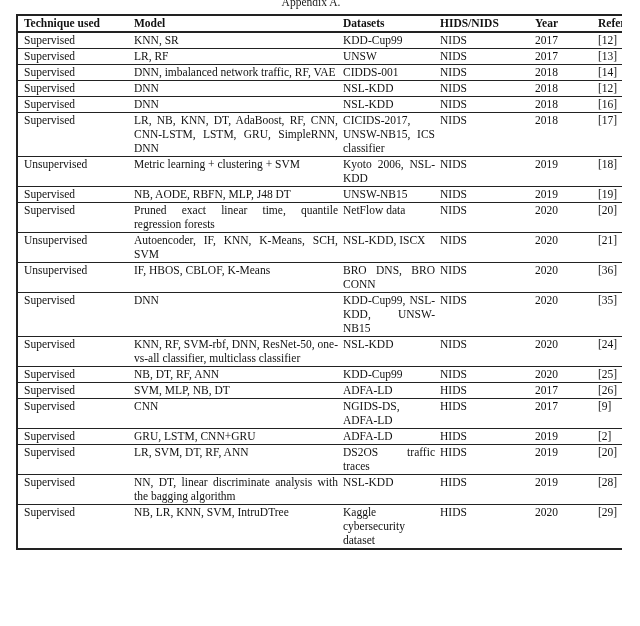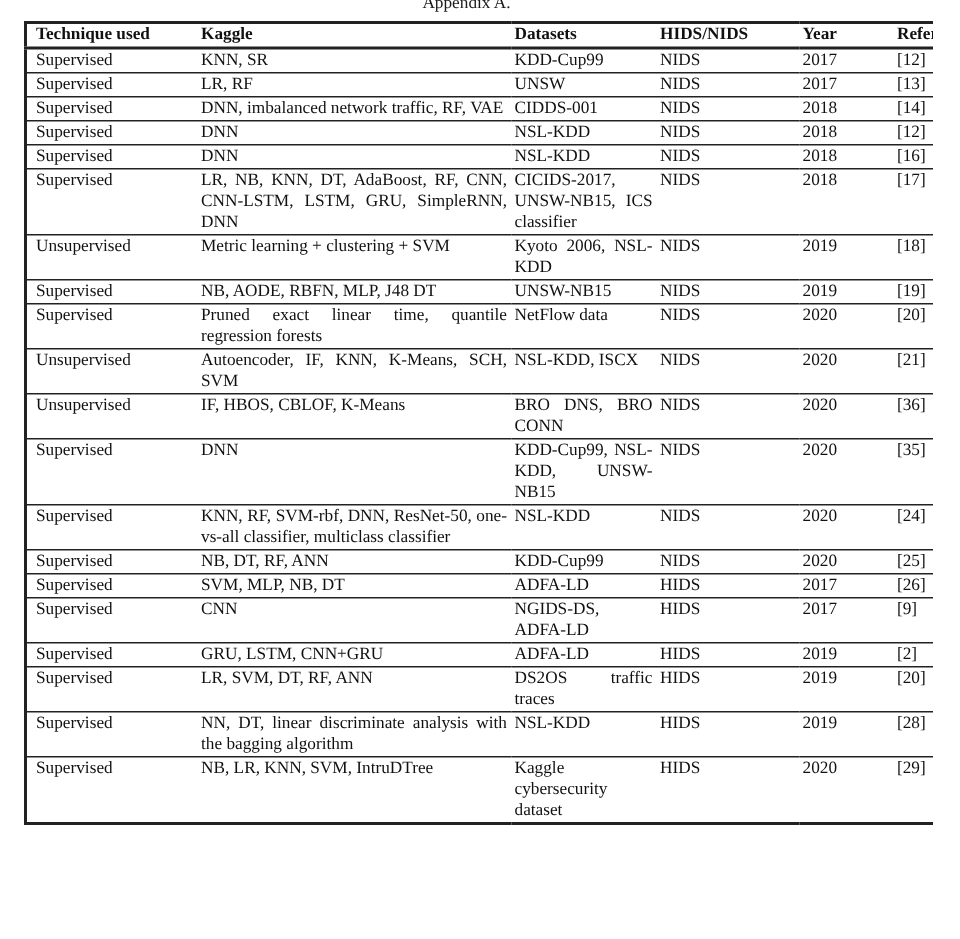--- a/index.html
+++ b/index.html
@@ -60,21 +60,21 @@
       <col style="width:115px">
       <col style="width:209px">
       <col style="width:97px">
       <col style="width:95px">
       <col style="width:63px">
       <col style="width:56px">
     </colgroup>
     <thead>
       <tr>
         <th>Technique used</th>
-        <th>Kaggle</th>
+        <th>Model</th>
         <th>Datasets</th>
         <th>HIDS/NIDS</th>
         <th>Year</th>
         <th>Reference</th>
       </tr>
     </thead>
     <tbody>
         <tr>
           <td class="col-technique">Supervised</td>
           <td class="col-model">KNN, SR</td>

